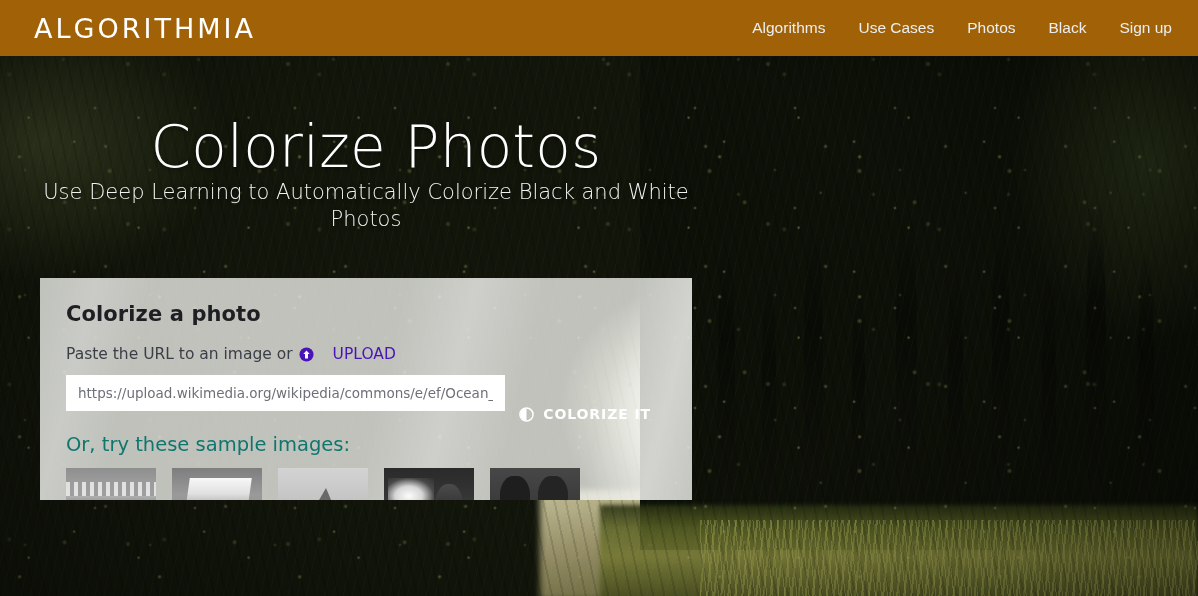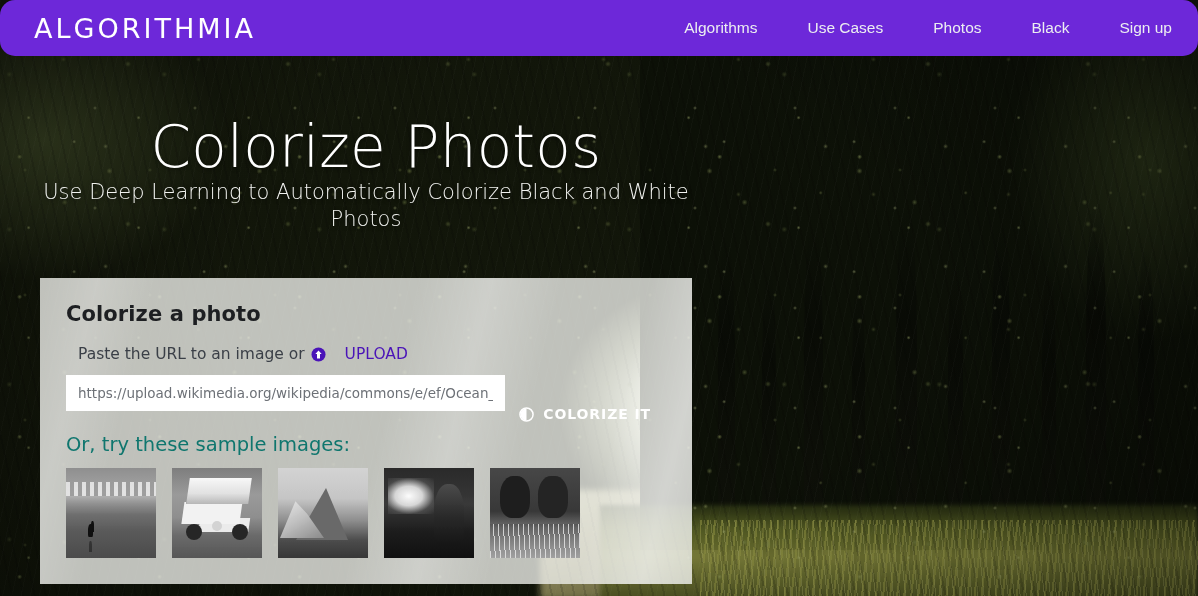--- a/index.html
+++ b/index.html
@@ -129,45 +129,44 @@
     left: 0; top: 0; width: 1198px; height: 596px;
     background: radial-gradient(ellipse 820px 560px at 48% 48%, rgba(0,0,0,0) 40%, rgba(0,0,0,0.42) 100%);
   }
 
   
   .topbar {
     position: absolute;
     left: 0; top: 0;
     width: 1198px;
     height: 56px;
-    background: #6d28d9;
+    background: #a16207;
     display: flex;
     align-items: center;
     z-index: 30;
-    border-radius: 15px;
   }
   .logo {
     margin-left: 34px;
     color: #ffffff;
     font-size: 27px;
     letter-spacing: 3.0px;
     font-weight: 400;
     font-family: "DejaVu Sans", sans-serif;
     display: flex;
     align-items: center;
     line-height: 1;
     cursor: pointer;
     white-space: nowrap;
   }
   .nav {
     margin-left: auto;
     margin-right: 26px;
     display: flex;
     align-items: center;
-    gap: 50px;
+    gap: 33px;
   }
   .nav-item {
     color: #eceef1;
     font-size: 15.5px;
     text-decoration: none;
     cursor: pointer;
     white-space: nowrap;
   }
 
   
@@ -198,21 +197,21 @@
     text-shadow: 0 1px 4px rgba(0,0,0,0.6);
     max-width: 660px;
   }
 
   
   .card {
     position: absolute;
     left: 40px;
     top: 278px;
     width: 652px;
-    height: 306px;
+    height: 222px;
     background: rgba(236,237,233,0.80);
     z-index: 15;
     overflow: hidden;
   }
   .card-sheen {
     position: absolute;
     left: 0; top: 0; width: 100%; height: 100%;
     background:
       linear-gradient(104deg, rgba(255,255,255,0.0) 0%, rgba(255,255,255,0.16) 8%, rgba(255,255,255,0.0) 16%,
                               rgba(255,255,255,0.0) 52%, rgba(255,255,255,0.22) 62%, rgba(255,255,255,0.0) 72%,
@@ -232,21 +231,20 @@
     font-family: "DejaVu Sans", sans-serif;
   }
   .card-label-row {
     margin-top: 19px;
     display: flex;
     align-items: center;
     color: #3a3f47;
     font-size: 15.5px;
     font-family: "DejaVu Sans", sans-serif;
     white-space: nowrap;
-    margin-left: 12px;
   }
   .upload-link {
     display: inline-flex;
     align-items: center;
     gap: 19px;
     margin-left: 6px;
     color: #4a13b8;
     cursor: pointer;
     font-size: 15.5px;
   }

